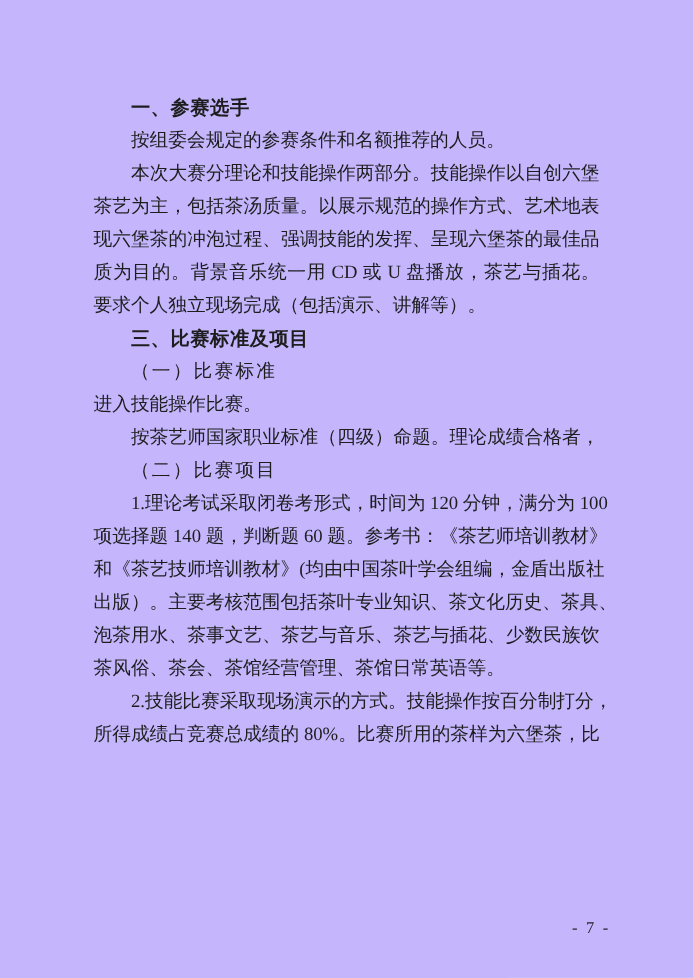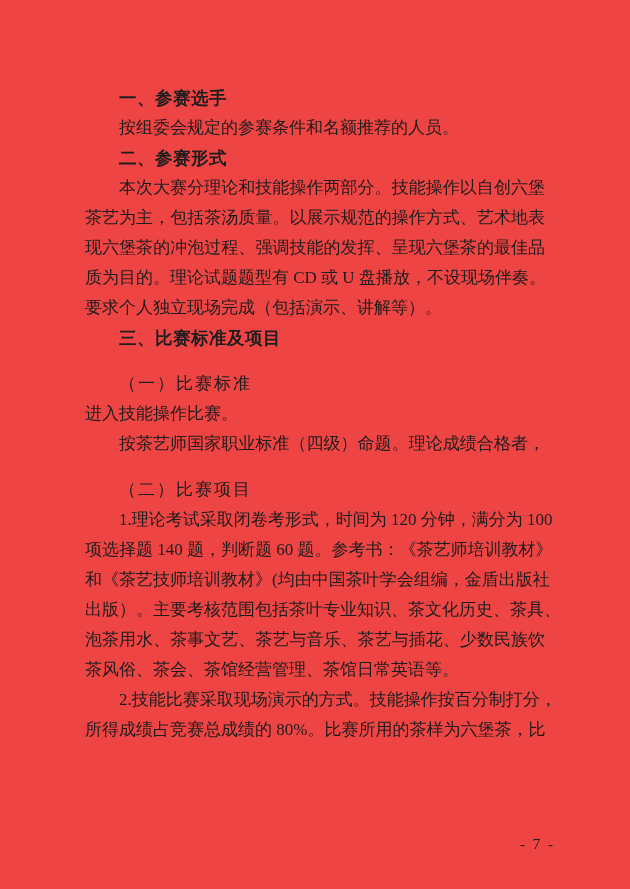--- a/index.html
+++ b/index.html
@@ -11,21 +11,21 @@
     height: 889px;
     background: #ffffff;
     position: relative;
     overflow: hidden;
   }
   .page {
     position: absolute;
     left: 0; top: 0;
     width: 630px;
     height: 889px;
-    background: #ef4444;
+    background: #c4b5fd;
   }
   .doc {
     position: absolute;
     left: 85px;
     top: 83px;
     width: 460px;
   }
   .line {
     height: 30px;
     line-height: 30px;
@@ -44,46 +44,44 @@
     text-align-last: justify;
   }
   .line.heading {
     font-family: "Liberation Sans", "DejaVu Sans", sans-serif;
     font-weight: 700;
     font-size: 17.5px;
     letter-spacing: 0.5px;
   }
   .line.sub {
     letter-spacing: 2px;
-    margin-top: 16px;
   }
   .pagenum {
     position: absolute;
     left: 520px;
     top: 836px;
     font-family: "Liberation Serif", "DejaVu Serif", serif;
     font-size: 15px;
     color: #1d1d1d;
     letter-spacing: 2px;
     white-space: nowrap;
   }
 </style>
 </head>
 <body>
 
 <div class="page">
   <div class="doc">
 
   <div class="line heading indent">一、参赛选手</div>
       <div class="line body indent">按组委会规定的参赛条件和名额推荐的人员。</div>
-      <div class="line heading indent">二、参赛形式</div>
       <div class="line body indent fill">本次大赛分理论和技能操作两部分。技能操作以自创六堡</div>
       <div class="line body fill">茶艺为主，包括茶汤质量。以展示规范的操作方式、艺术地表</div>
       <div class="line body fill">现六堡茶的冲泡过程、强调技能的发挥、呈现六堡茶的最佳品</div>
-      <div class="line body fill">质为目的。理论试题题型有 CD 或 U 盘播放，不设现场伴奏。</div>
+      <div class="line body fill">质为目的。背景音乐统一用 CD 或 U 盘播放，茶艺与插花。</div>
       <div class="line body">要求个人独立现场完成（包括演示、讲解等）。</div>
       <div class="line heading indent">三、比赛标准及项目</div>
       <div class="line sub indent">（一）比赛标准</div>
       <div class="line body">进入技能操作比赛。</div>
       <div class="line body indent fill">按茶艺师国家职业标准（四级）命题。理论成绩合格者，</div>
       <div class="line sub indent">（二）比赛项目</div>
       <div class="line body indent fill">1.理论考试采取闭卷考形式，时间为 120 分钟，满分为 100</div>
       <div class="line body fill">项选择题 140 题，判断题 60 题。参考书：《茶艺师培训教材》</div>
       <div class="line body fill">和《茶艺技师培训教材》(均由中国茶叶学会组编，金盾出版社</div>
       <div class="line body fill">出版）。主要考核范围包括茶叶专业知识、茶文化历史、茶具、</div>

